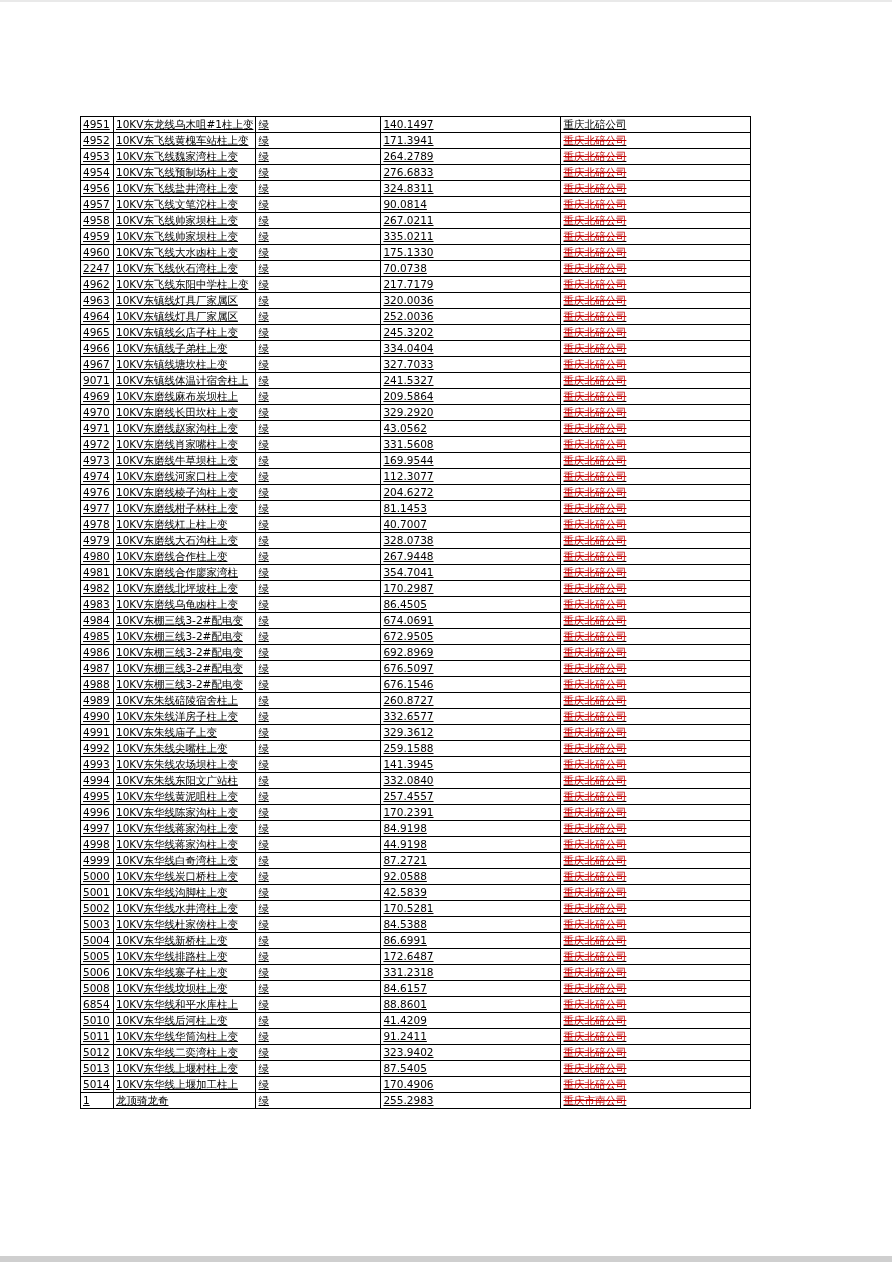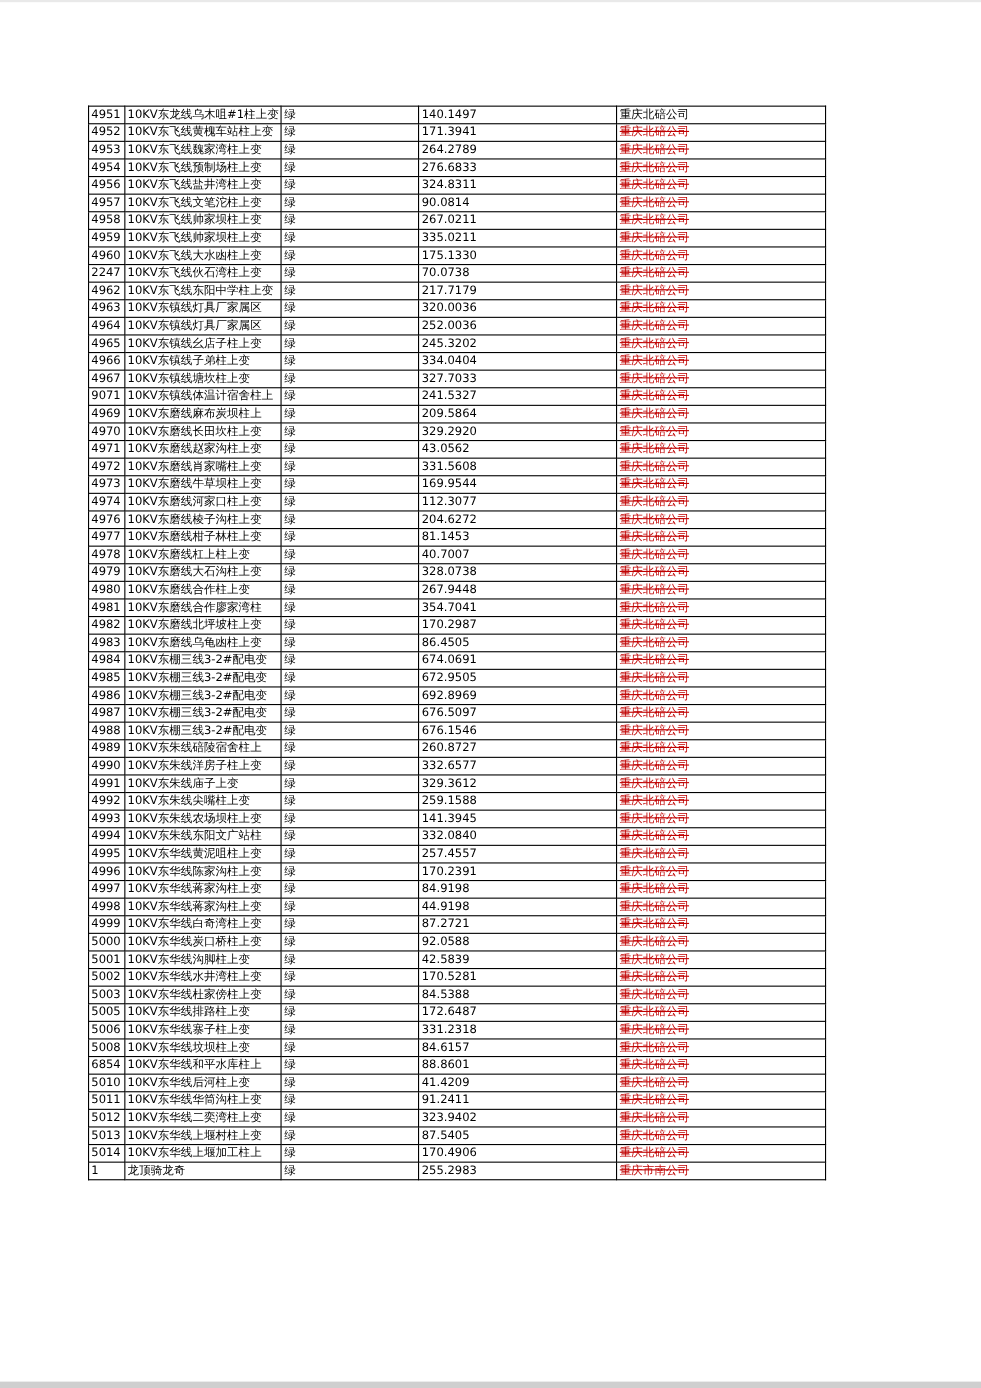--- a/index.html
+++ b/index.html
@@ -19,21 +19,21 @@
   .edge-top{
     position:absolute;left:0;top:0;width:892px;height:2px;
     background:#e9e9e9;
   }
   .edge-bottom{
     position:absolute;left:0;bottom:0;width:892px;height:6px;
     background:#cfcfcf;
   }
   .sheet{
     position:absolute;
-    left:80px;top:96px;
+    left:80px;top:116px;text-decoration:underline;
   }
   table.grid{
     border-collapse:collapse;
     table-layout:fixed;
     background:#ffffff;
   }
   table.grid td{
     border:1px solid var(--border-color);
     height:15px;
     line-height:15px;
@@ -425,20 +425,27 @@
     <td class="cell-company">重庆北碚公司</td>
   </tr>
         <tr>
     <td class="cell-id">5003</td>
     <td class="cell-name">10KV东华线杜家傍柱上变</td>
     <td class="cell-status">绿</td>
     <td class="cell-value">84.5388</td>
     <td class="cell-company">重庆北碚公司</td>
   </tr>
         <tr>
+    <td class="cell-id">5004</td>
+    <td class="cell-name">10KV东华线新桥柱上变</td>
+    <td class="cell-status">绿</td>
+    <td class="cell-value">86.6991</td>
+    <td class="cell-company">重庆北碚公司</td>
+  </tr>
+        <tr>
     <td class="cell-id">5005</td>
     <td class="cell-name">10KV东华线排路柱上变</td>
     <td class="cell-status">绿</td>
     <td class="cell-value">172.6487</td>
     <td class="cell-company">重庆北碚公司</td>
   </tr>
         <tr>
     <td class="cell-id">5006</td>
     <td class="cell-name">10KV东华线寨子柱上变</td>
     <td class="cell-status">绿</td>

